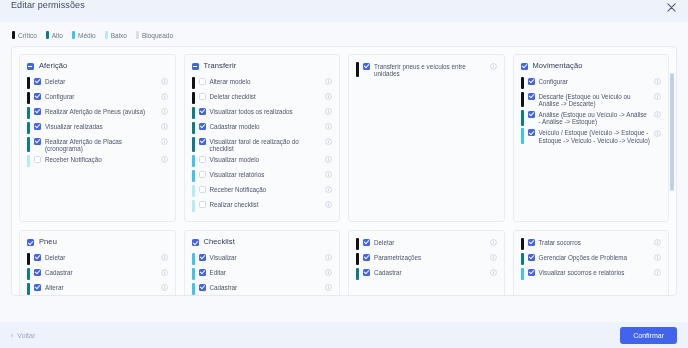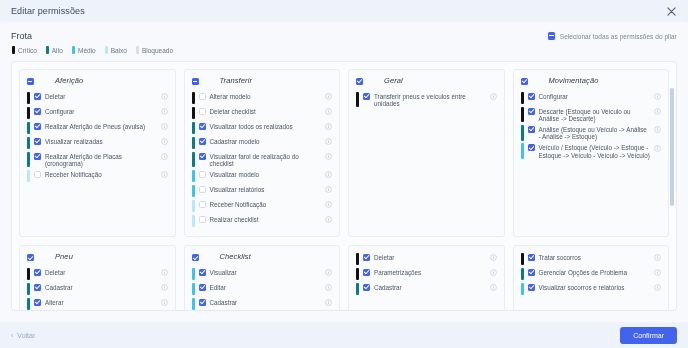--- a/index.html
+++ b/index.html
@@ -12,21 +12,21 @@
   .modal {
     width: 688px; height: 348px;
     display: flex; flex-direction: column;
     background: #eef2fb;
     position: relative;
   }
   
   .titlebar {
     height: 22px;
     flex: 0 0 22px;
-    display: flex; align-items: center;
+    display: flex; 
     padding: 0 10px 0 11px;
     background: #eef2fb;
   }
   .titlebar .title {
     font-size: 9px; color: #3f4a60; letter-spacing: .1px;
   }
   .titlebar .spacer { flex: 1; }
   .close-btn {
     width: 14px; height: 14px;
     display: flex; align-items: center; justify-content: center;
@@ -85,23 +85,22 @@
   }
   .card {
     background: #fafbfd;
     border: 1px solid #e8ecf3;
     border-radius: 3px;
     padding: 6px 7px 7px 7px;
     min-height: 152px;
   }
   .card.short { min-height: 95px; }
   .card-head {
-    display: flex; align-items: center; gap: 21px;
+    display: flex; align-items: center; gap: 5px;
     margin-bottom: 6px;
-    font-style: italic;
   }
   .card-title {
     font-size: 7.5px; color: #2f3a4d; letter-spacing: .1px;
   }
 
   
   .perm {
     display: flex; align-items: flex-start;
     gap: 4px;
     min-height: 13px;
@@ -206,28 +205,20 @@
     <span class="spacer"></span>
     <span class="close-btn">
       <svg width="9" height="9" viewBox="0 0 10 10">
         <path d="M1 1 L9 9 M9 1 L1 9" stroke="#4b5a77" stroke-width="1.2" stroke-linecap="round" fill="none"></path>
       </svg>
     </span>
   </div>
 
   <div class="body">
 
-    <div class="pillar-row">
-      <span class="pillar-title">Frota</span>
-      <span class="spacer"></span>
-      <span class="select-all">
-        <span class="cb big ind"></span>
-        <span class="select-all-label">Selecionar todas as permissões do pilar</span>
-      </span>
-    </div>
 
     <div class="legend">
         <span class="legend-item">
           <span class="legend-bar" style="background: rgb(17, 17, 17);"></span>
           <span class="legend-label">Crítico</span>
         </span>
         <span class="legend-item">
           <span class="legend-bar" style="background: rgb(10, 124, 134);"></span>
           <span class="legend-label">Alto</span>
         </span>
@@ -433,24 +424,20 @@
               <span class="info-icon">
                 <svg viewBox="0 0 12 12" width="7" height="7">
                   <circle cx="6" cy="6" r="5" fill="none" stroke="#b9c2d2" stroke-width="1"></circle>
                   <rect x="5.4" y="5" width="1.2" height="3.4" fill="#b9c2d2"></rect>
                   <rect x="5.4" y="3" width="1.2" height="1.3" fill="#b9c2d2"></rect>
                 </svg>
               </span>
             </div>
           </div>
           <div class="card short">
-            <div class="card-head">
-              <span class="cb on"></span>
-              <span class="card-title">Geral</span>
-            </div>
             <div class="perm">
               <span class="prio" style="background: rgb(17, 17, 17);"></span>
               <span class="cb on"></span>
               <span class="perm-label">Transferir pneus e veículos entre unidades</span>
               <span class="info-icon">
                 <svg viewBox="0 0 12 12" width="7" height="7">
                   <circle cx="6" cy="6" r="5" fill="none" stroke="#b9c2d2" stroke-width="1"></circle>
                   <rect x="5.4" y="5" width="1.2" height="3.4" fill="#b9c2d2"></rect>
                   <rect x="5.4" y="3" width="1.2" height="1.3" fill="#b9c2d2"></rect>
                 </svg>

